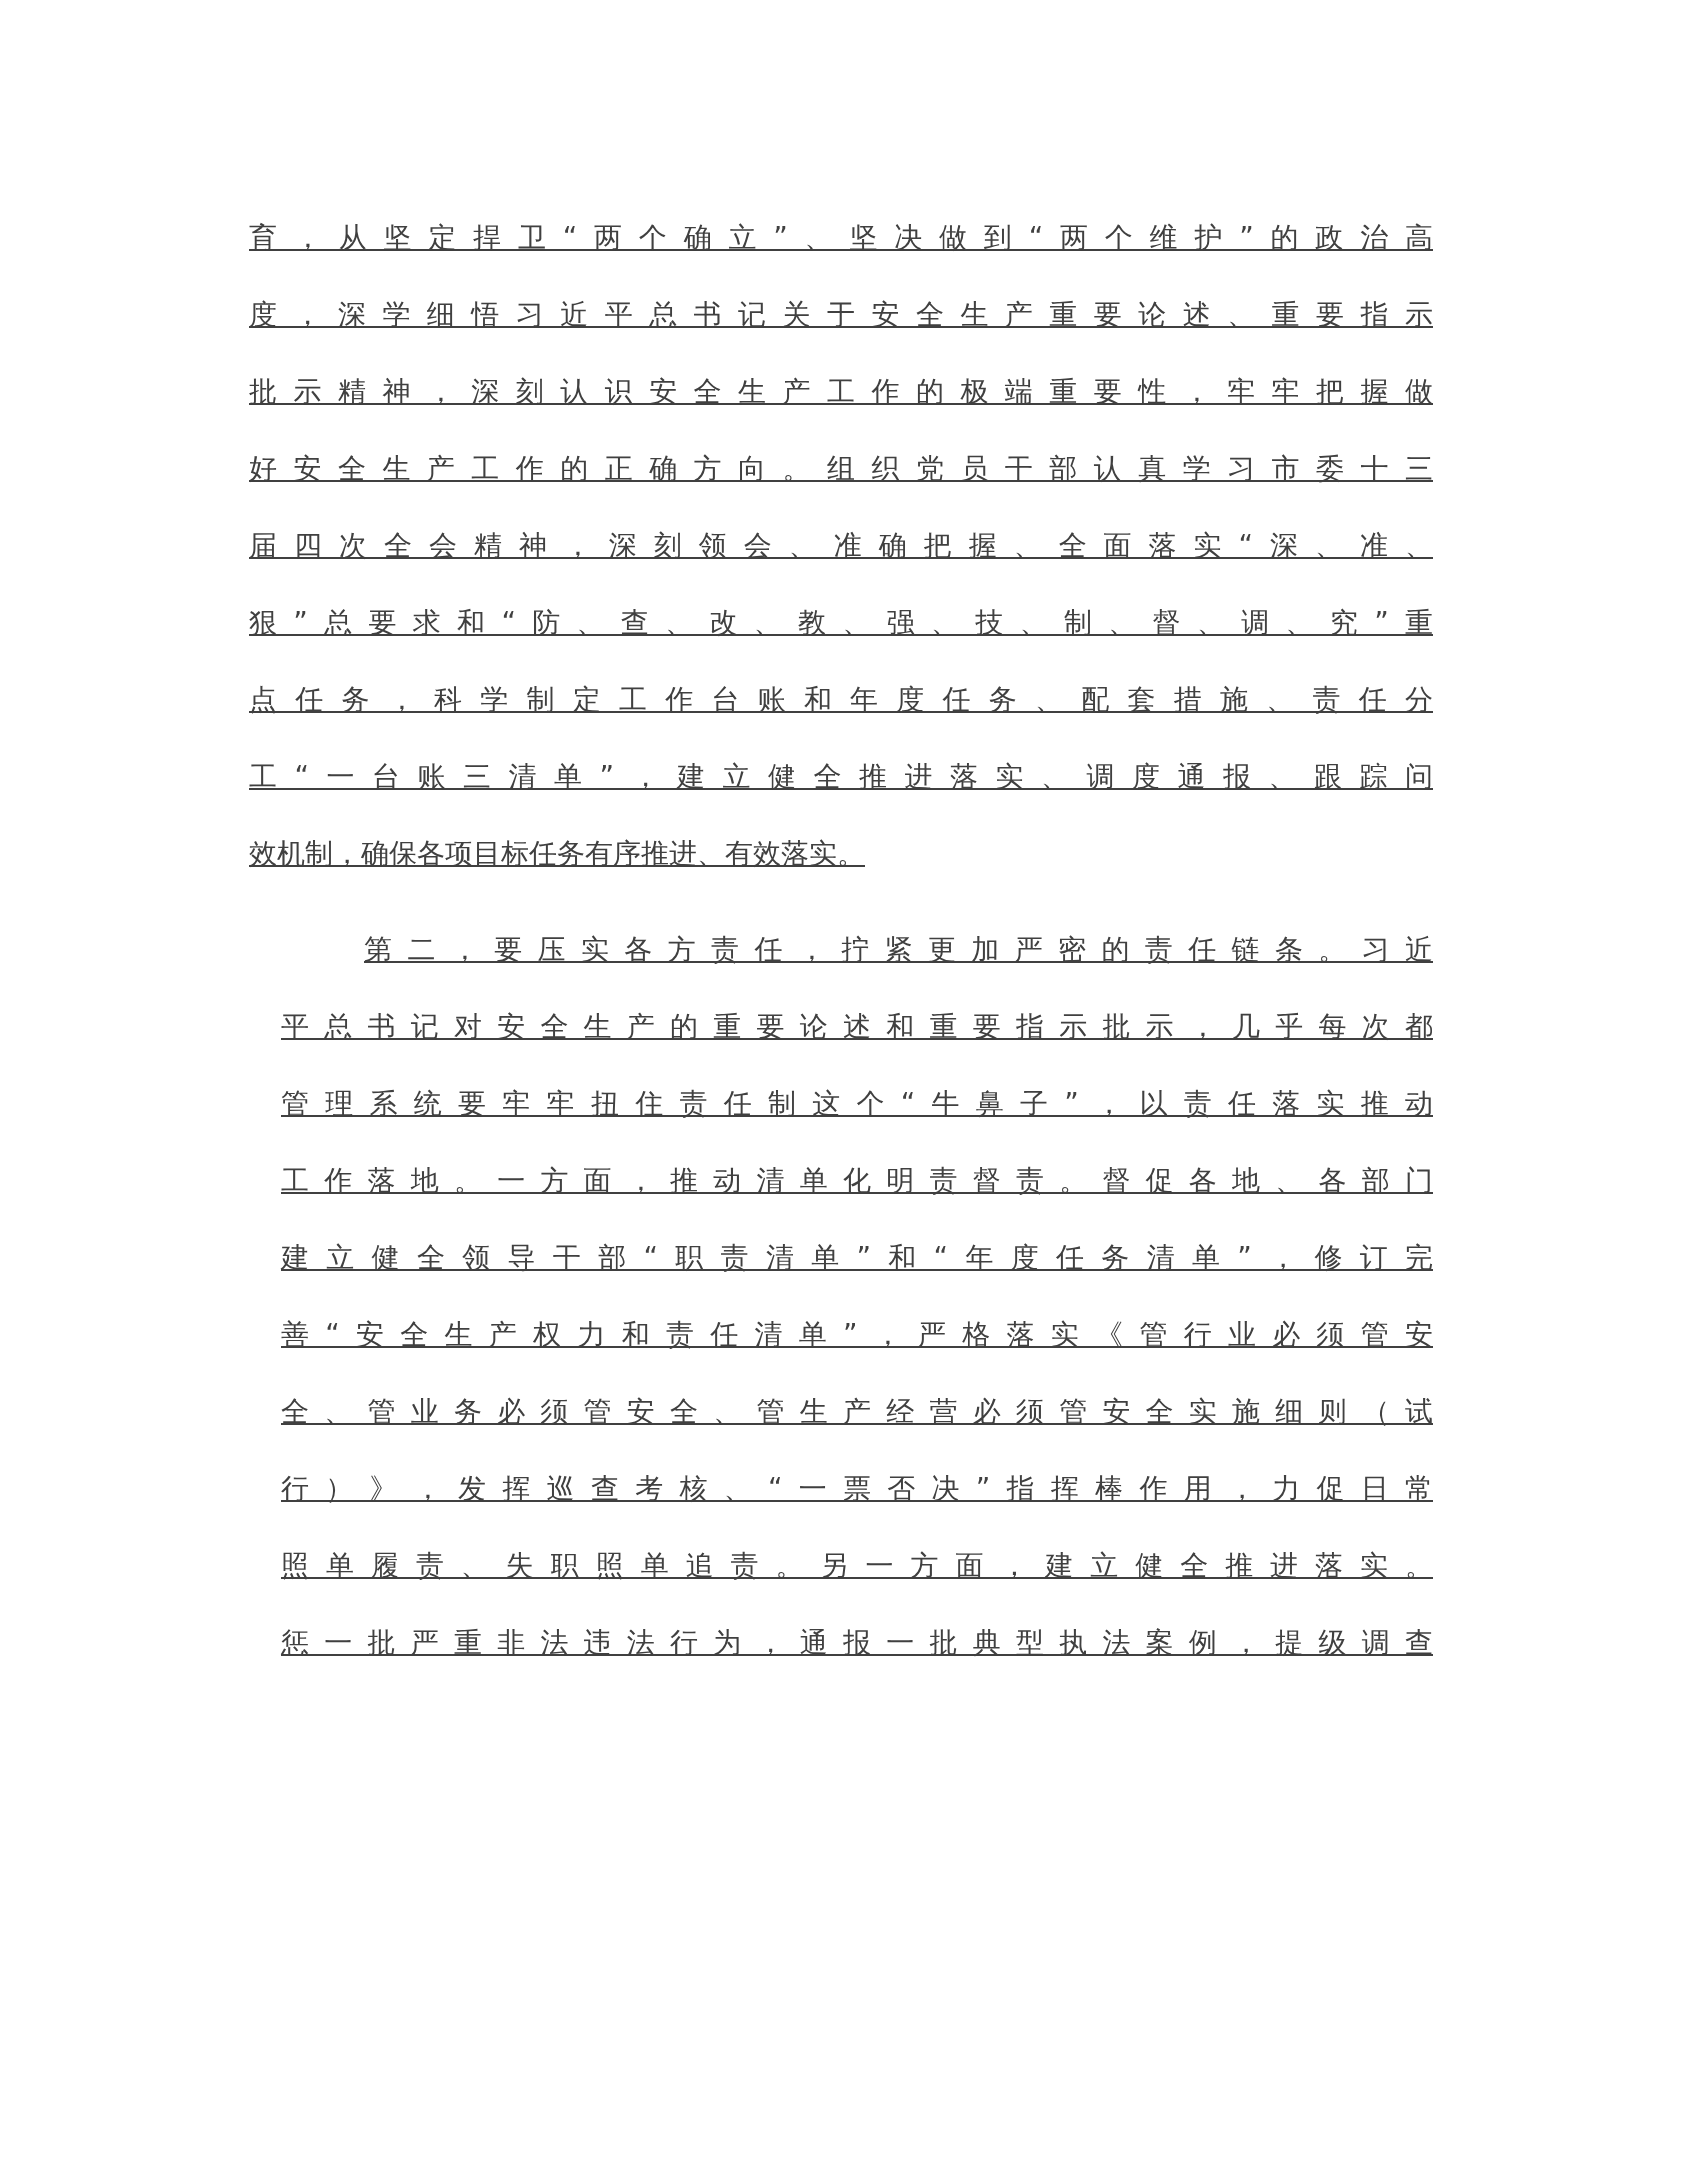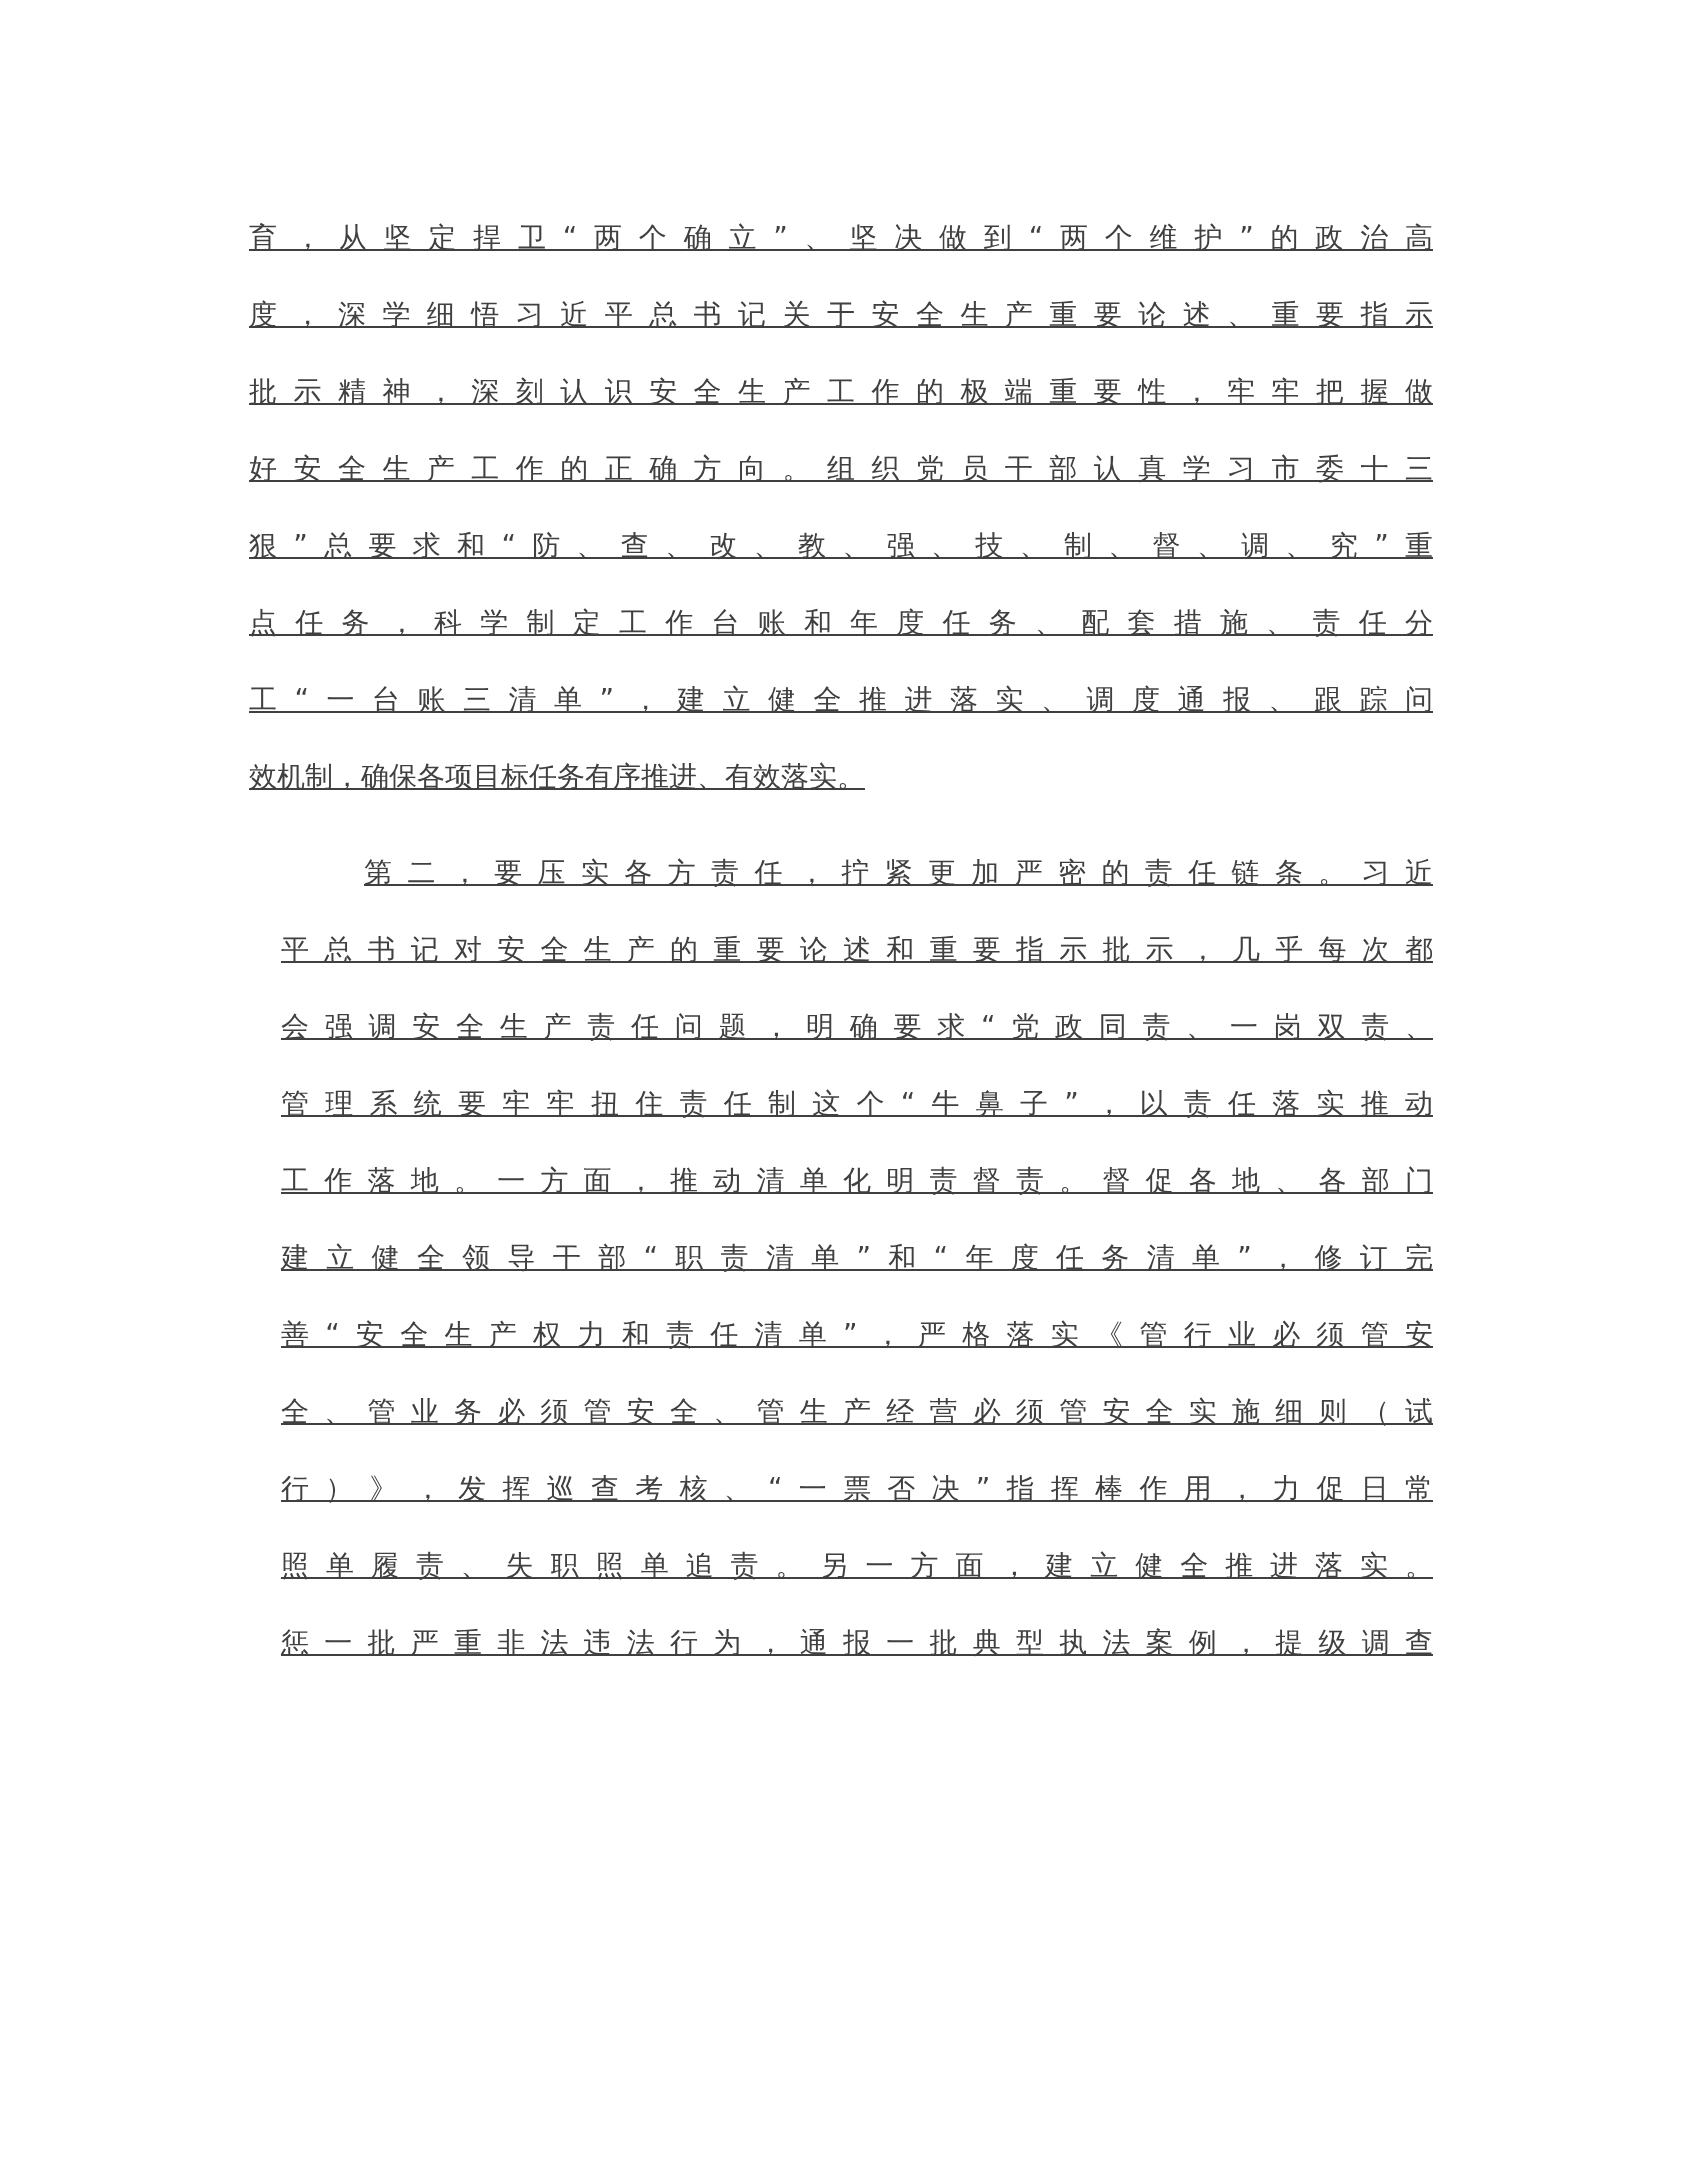--- a/index.html
+++ b/index.html
@@ -45,30 +45,30 @@
 <body>
 
 <div class="page">
   <div class="text-block">
 
     <div class="paragraph">
       <div class="line fill">育，从坚定捍卫“两个确立”、坚决做到“两个维护”的政治高</div>
       <div class="line fill">度，深学细悟习近平总书记关于安全生产重要论述、重要指示</div>
       <div class="line fill">批示精神，深刻认识安全生产工作的极端重要性，牢牢把握做</div>
       <div class="line fill">好安全生产工作的正确方向。组织党员干部认真学习市委十三</div>
+      <div class="line fill">届四次全会精神，深刻领会、准确把握、全面落实“深、准、</div>
       <div class="line fill">狠”总要求和“防、查、改、教、强、技、制、督、调、究”重</div>
       <div class="line fill">点任务，科学制定工作台账和年度任务、配套措施、责任分</div>
       <div class="line fill">工“一台账三清单”，建立健全推进落实、调度通报、跟踪问</div>
       <div class="line end">效机制，确保各项目标任务有序推进、有效落实。</div>
     </div>
 
     <div class="paragraph">
       <div class="line fill indent">第二，要压实各方责任，拧紧更加严密的责任链条。习近</div>
       <div class="line fill">平总书记对安全生产的重要论述和重要指示批示，几乎每次都</div>
-      <div class="line fill">会强调安全生产责任问题，明确要求“党政同责、一岗双责、</div>
       <div class="line fill">管理系统要牢牢扭住责任制这个“牛鼻子”，以责任落实推动</div>
       <div class="line fill">工作落地。一方面，推动清单化明责督责。督促各地、各部门</div>
       <div class="line fill">建立健全领导干部“职责清单”和“年度任务清单”，修订完</div>
       <div class="line fill">善“安全生产权力和责任清单”，严格落实《管行业必须管安</div>
       <div class="line fill">全、管业务必须管安全、管生产经营必须管安全实施细则（试</div>
       <div class="line fill">行）》，发挥巡查考核、“一票否决”指挥棒作用，力促日常</div>
       <div class="line fill">照单履责、失职照单追责。另一方面，建立健全推进落实。</div>
       <div class="line fill">惩一批严重非法违法行为，通报一批典型执法案例，提级调查</div>
     </div>
 

